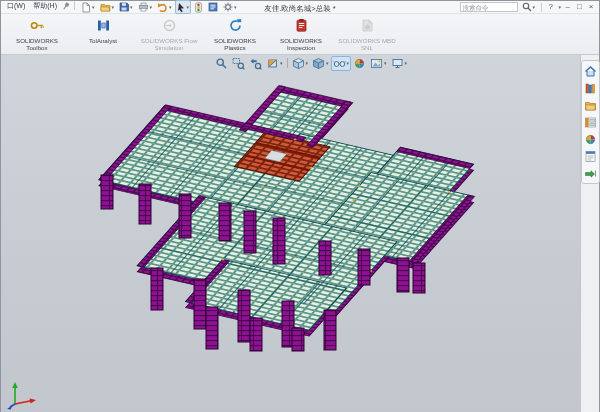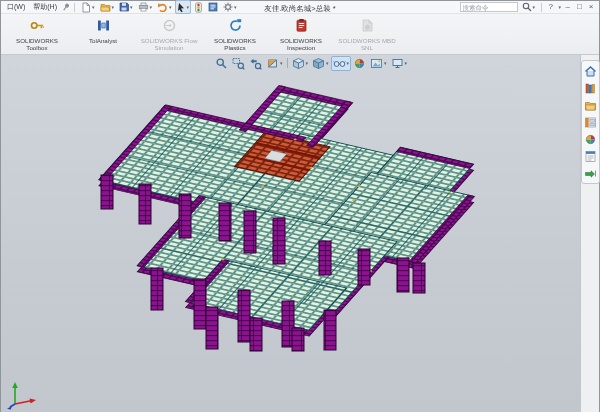--- a/index.html
+++ b/index.html
@@ -1,20 +1,20 @@
 <!DOCTYPE html>
 <html><head>
 <meta charset="utf-8">
 <style>
   html,body{margin:0;padding:0;background:#fff}
   body{width:600px;height:412px;overflow:hidden;font-family:"Liberation Sans",sans-serif;-webkit-font-smoothing:antialiased}
   .win{position:relative;width:600px;height:412px;box-sizing:border-box;border:1px solid #8f959c;background:#f2f3f5}
 
   
-  .titlebar{position:absolute;left:0;top:0;width:100%;height:13px;background:#f6f7f9;border-bottom:1px solid #e1e3e6;box-sizing:border-box;display:flex;align-items:center;padding:0 3px;gap:2px;font-size:7px;color:#3a3c40;z-index:5}
+  .titlebar{position:absolute;left:0;top:0;width:100%;height:13px;background:#f6f7f9;border-bottom:1px solid #e1e3e6;box-sizing:border-box;display:flex;padding:0 3px;gap:2px;font-size:7px;color:#3a3c40;z-index:5}
   .menu-item{padding:0 3px;white-space:nowrap}
   .sep{width:1px;height:9px;background:#c9ccd0;margin:0 2px}
   .qat{display:flex;align-items:center;gap:1px}
   .qbtn{display:flex;align-items:center;height:12px;padding:0 1px;border-radius:2px;border:1px solid transparent}
   .qbtn.active{background:#dde7f3;border-color:#9fbbd8}
   .caret{font-size:5px;color:#5d6max670;color:#5d6670;margin-left:1px;line-height:5px}
   .title-center{position:absolute;left:150px;right:150px;top:2.5px;text-align:center;font-size:7.5px;color:#3a3c40;pointer-events:none;white-space:nowrap;overflow:hidden}
   .tb-right{margin-left:auto;display:flex;align-items:center;gap:2px}
   .search-box{width:58px;height:10px;border:1px solid #c4c7cb;background:#fff;font-size:6.5px;padding:0 2px;color:#333;box-sizing:border-box;outline:none}
   .search-box::placeholder{color:#9aa0a6}

